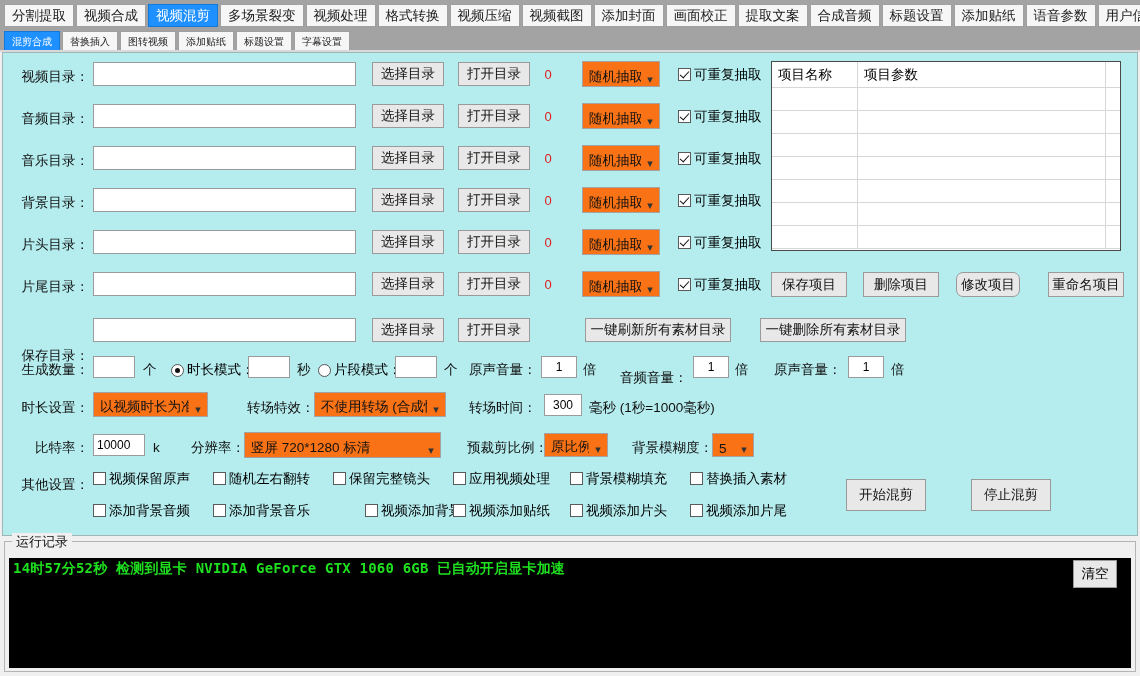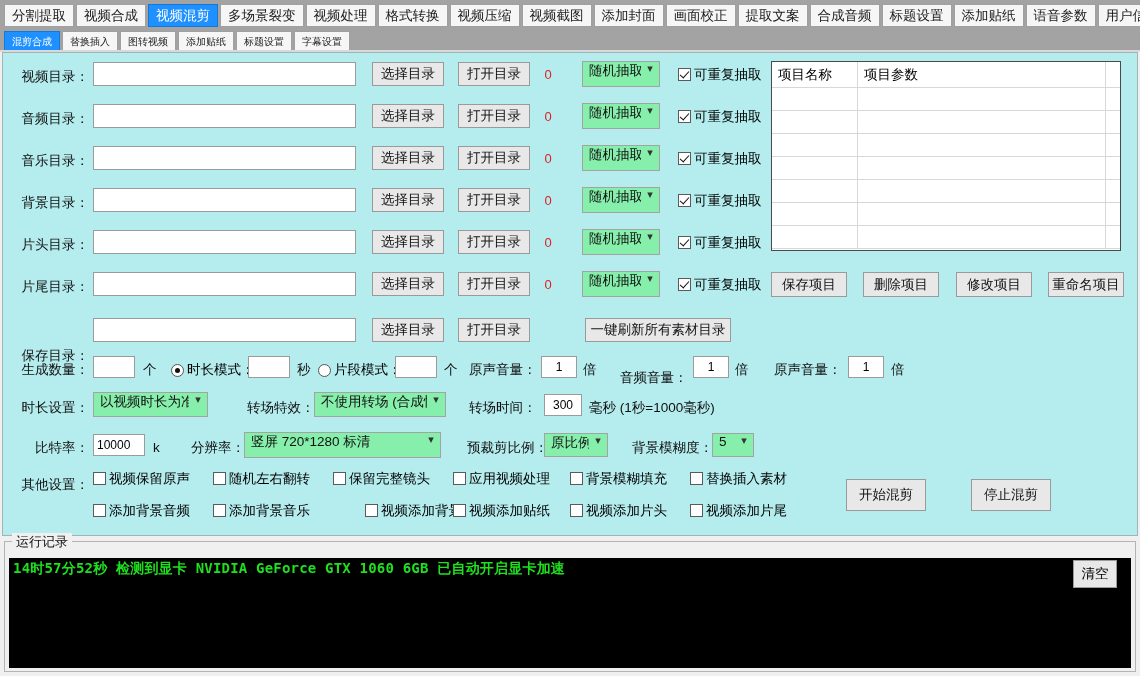--- a/index.html
+++ b/index.html
@@ -90,24 +90,24 @@
     font-family: "Liberation Sans", sans-serif;
     font-size: 13.5px;
     color: #111;
     cursor: default;
     padding: 0;
     white-space: nowrap;
   }
 
   
   .combo {
-    background: #86efac;
+    background: #f97316;
     border: 1px solid #a3a3a3;
     display: flex;
-    align-items: flex-start;
+    align-items: flex-end;
     font-size: 13.5px;
     color: #111;
     padding-left: 6px;
     white-space: nowrap;
     cursor: default;
     overflow: hidden;
   }
   .combo .cv { flex: 1; overflow: hidden; }
   .combo .carat {
     width: 18px; text-align: center;
@@ -354,20 +354,21 @@
             <span>可重复抽取</span>
           </div>
         </div>
       </div>
 
     <div class="abs lbl lbl-r" style="left:8px; top:271px; width:78px;margin-top:23px;">保存目录：</div>
     <input class="txt abs" style="left: 90px; top: 265px; width: 263px; height: 24px;" value="">
     <button class="btn abs" style="left:369px; top:265px; width:72px; height:24px;">选择目录</button>
     <button class="btn abs" style="left:455px; top:265px; width:72px; height:24px;">打开目录</button>
     <button class="btn abs" style="left:582px; top:265px; width:146px; height:24px;">一键刷新所有素材目录</button>
+    <button class="btn abs" style="left:757px; top:265px; width:146px; height:24px;">一键删除所有素材目录</button>
 
     <div id="projlist">
       <div class="pl-head">
         <div class="c pl-c1">项目名称</div>
         <div class="c pl-c2">项目参数</div>
         <div class="c pl-c3"></div>
       </div>
       <div id="projrows">
           <div class="pl-row">
             <div class="c1"></div>
@@ -402,21 +403,21 @@
           <div class="pl-row">
             <div class="c1"></div>
             <div class="c2"></div>
             <div class="c3"></div>
           </div>
         </div>
     </div>
 
     <button class="btn abs" style="left:768px; top:219px; width:76px; height:25px;">保存项目</button>
     <button class="btn abs" style="left:860px; top:219px; width:76px; height:25px;">删除项目</button>
-    <button class="btn abs" style="left:953px; top:219px; width:76px; height:25px;">修改项目</button>
+    <button class="btn abs" style="left:953px; top:219px; width:64px; height:25px;border-radius:7px;">修改项目</button>
     <button class="btn abs" style="left:1045px; top:219px; width:76px; height:25px;">重命名项目</button>
 
     <div class="abs lbl lbl-r" style="left:8px; top:308px; width:78px;">生成数量：</div>
     <input class="txt num abs" style="left: 90px; top: 303px; width: 42px; height: 22px;" value="">
     <div class="abs lbl" style="left:140px; top:308px;">个</div>
 
     <div class="abs rb sel" style="left:168px; top:308px;">
       <span class="circ"></span>
       <span>时长模式：</span>
     </div>

